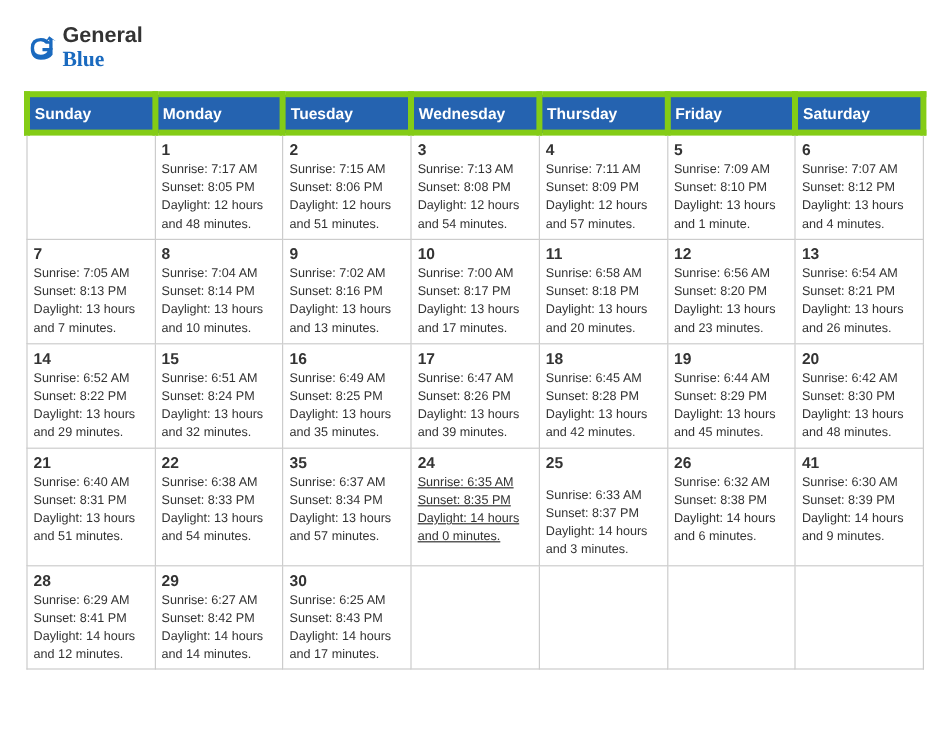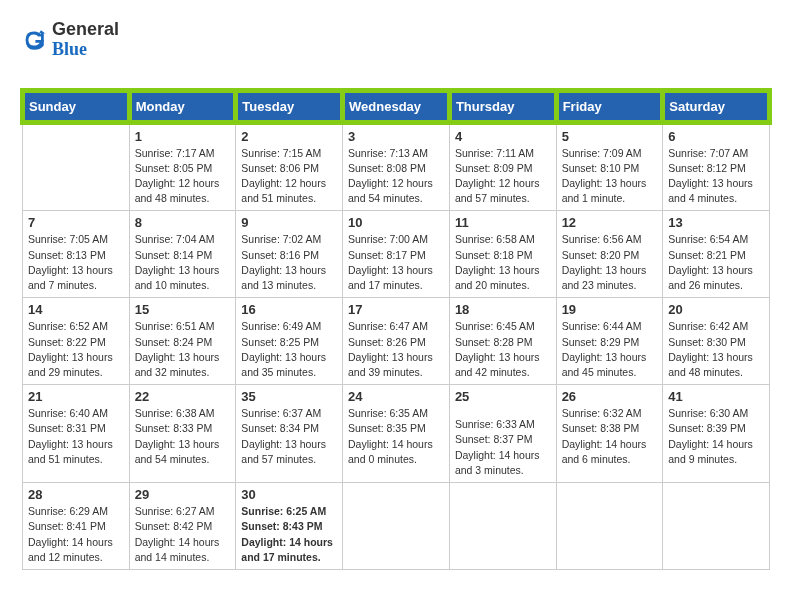--- a/index.html
+++ b/index.html
@@ -7,21 +7,21 @@
       font-family: Arial, sans-serif;
       background: #fff;
       width: 792px;
       min-height: 612px;
       padding: 20px;
     }
     .header-area {
       display: flex;
       justify-content: space-between;
       align-items: flex-end;
-      margin-bottom: 28px;
+      margin-bottom: 16px;
     }
     .logo {
       display: flex;
       align-items: center;
       gap: 4px;
     }
     .logo-text-general {
       font-size: 18px;
       font-weight: bold;
       color: #333;
@@ -284,21 +284,21 @@
         </td>
         <td>
           <span class="day-num">35</span>
           <div class="day-info" style="white-space: pre-line;">Sunrise: 6:37 AM
 Sunset: 8:34 PM
 Daylight: 13 hours
 and 57 minutes.</div>
         </td>
         <td>
           <span class="day-num">24</span>
-          <div class="day-info" style="white-space: pre-line;">Sunrise: 6:35 AM
+          <div class="day-info" style="white-space: pre-line; text-decoration: underline;">Sunrise: 6:35 AM
 Sunset: 8:35 PM
 Daylight: 14 hours
 and 0 minutes.</div>
         </td>
         <td>
           <span class="day-num">25</span>
           <div class="day-info" style="white-space: pre-line; margin-top: 13px;">Sunrise: 6:33 AM
 Sunset: 8:37 PM
 Daylight: 14 hours
 and 3 minutes.</div>
@@ -328,21 +328,21 @@
         </td>
         <td>
           <span class="day-num">29</span>
           <div class="day-info" style="white-space: pre-line;">Sunrise: 6:27 AM
 Sunset: 8:42 PM
 Daylight: 14 hours
 and 14 minutes.</div>
         </td>
         <td>
           <span class="day-num">30</span>
-          <div class="day-info" style="white-space: pre-line; font-weight: bold;">Sunrise: 6:25 AM
+          <div class="day-info" style="white-space: pre-line;">Sunrise: 6:25 AM
 Sunset: 8:43 PM
 Daylight: 14 hours
 and 17 minutes.</div>
         </td>
         <td class="empty-cell"></td>
         <td class="empty-cell"></td>
         <td class="empty-cell"></td>
         <td class="empty-cell"></td>
       </tr>
     </tbody>

